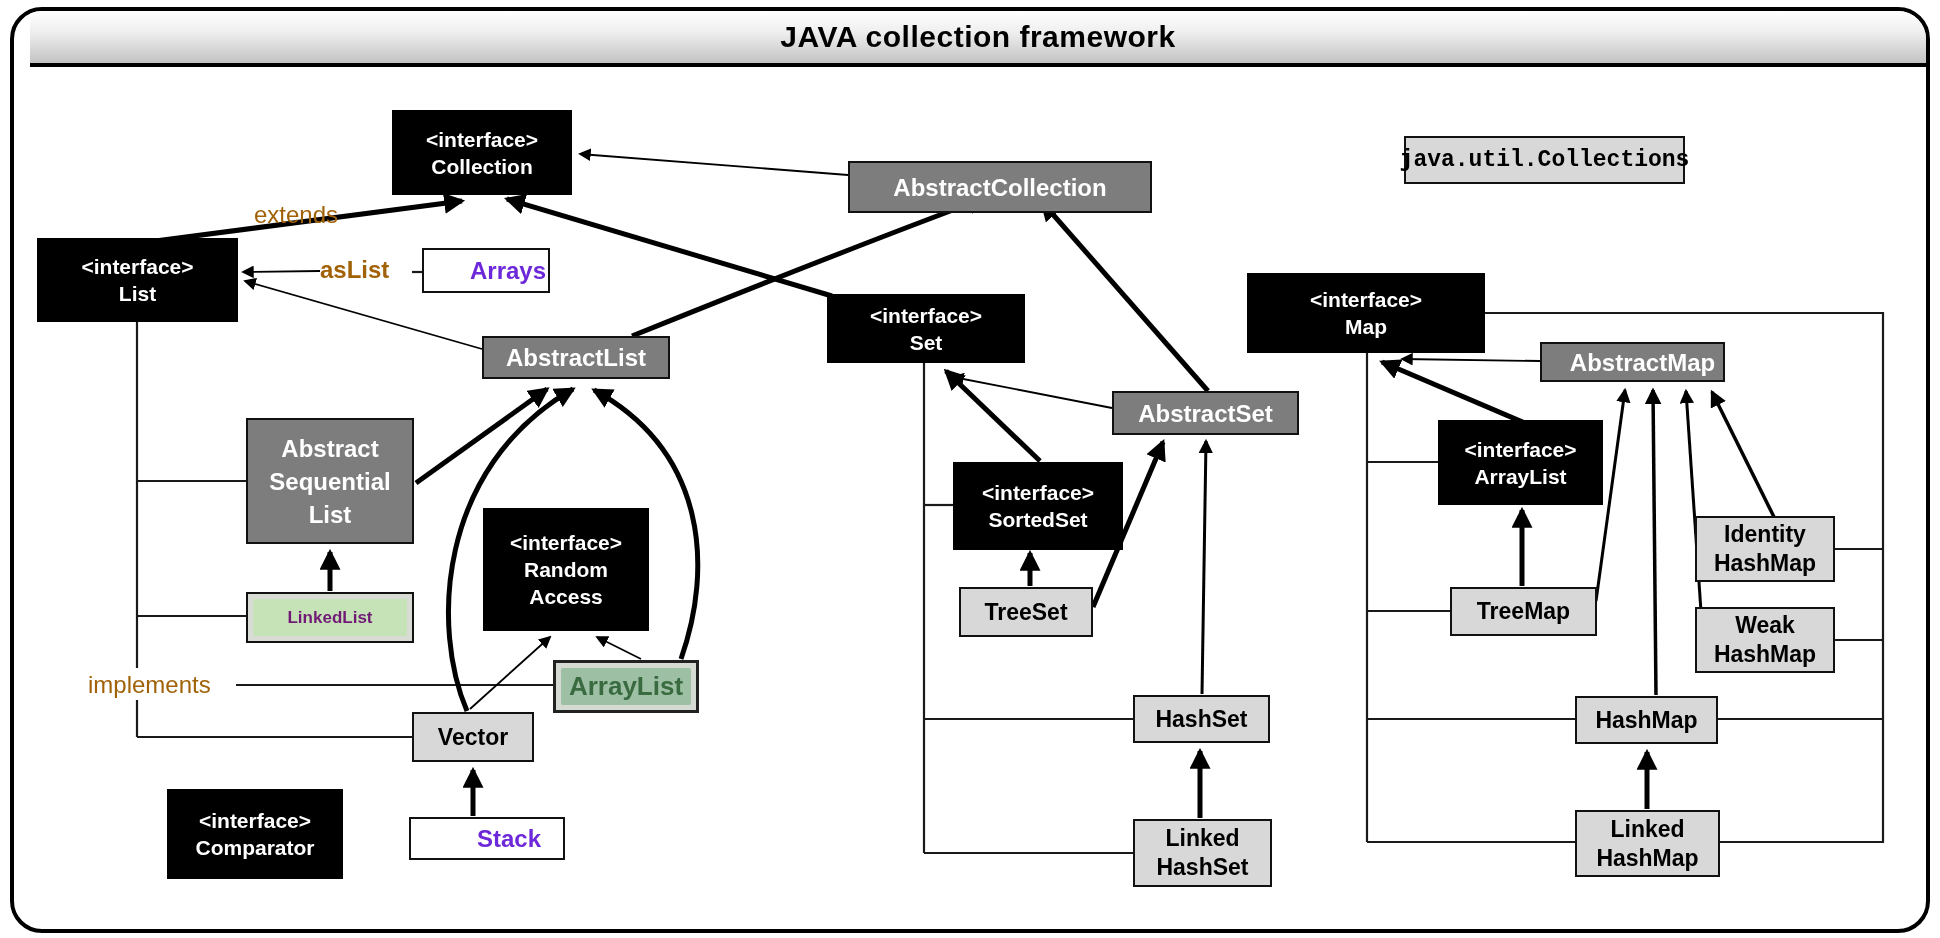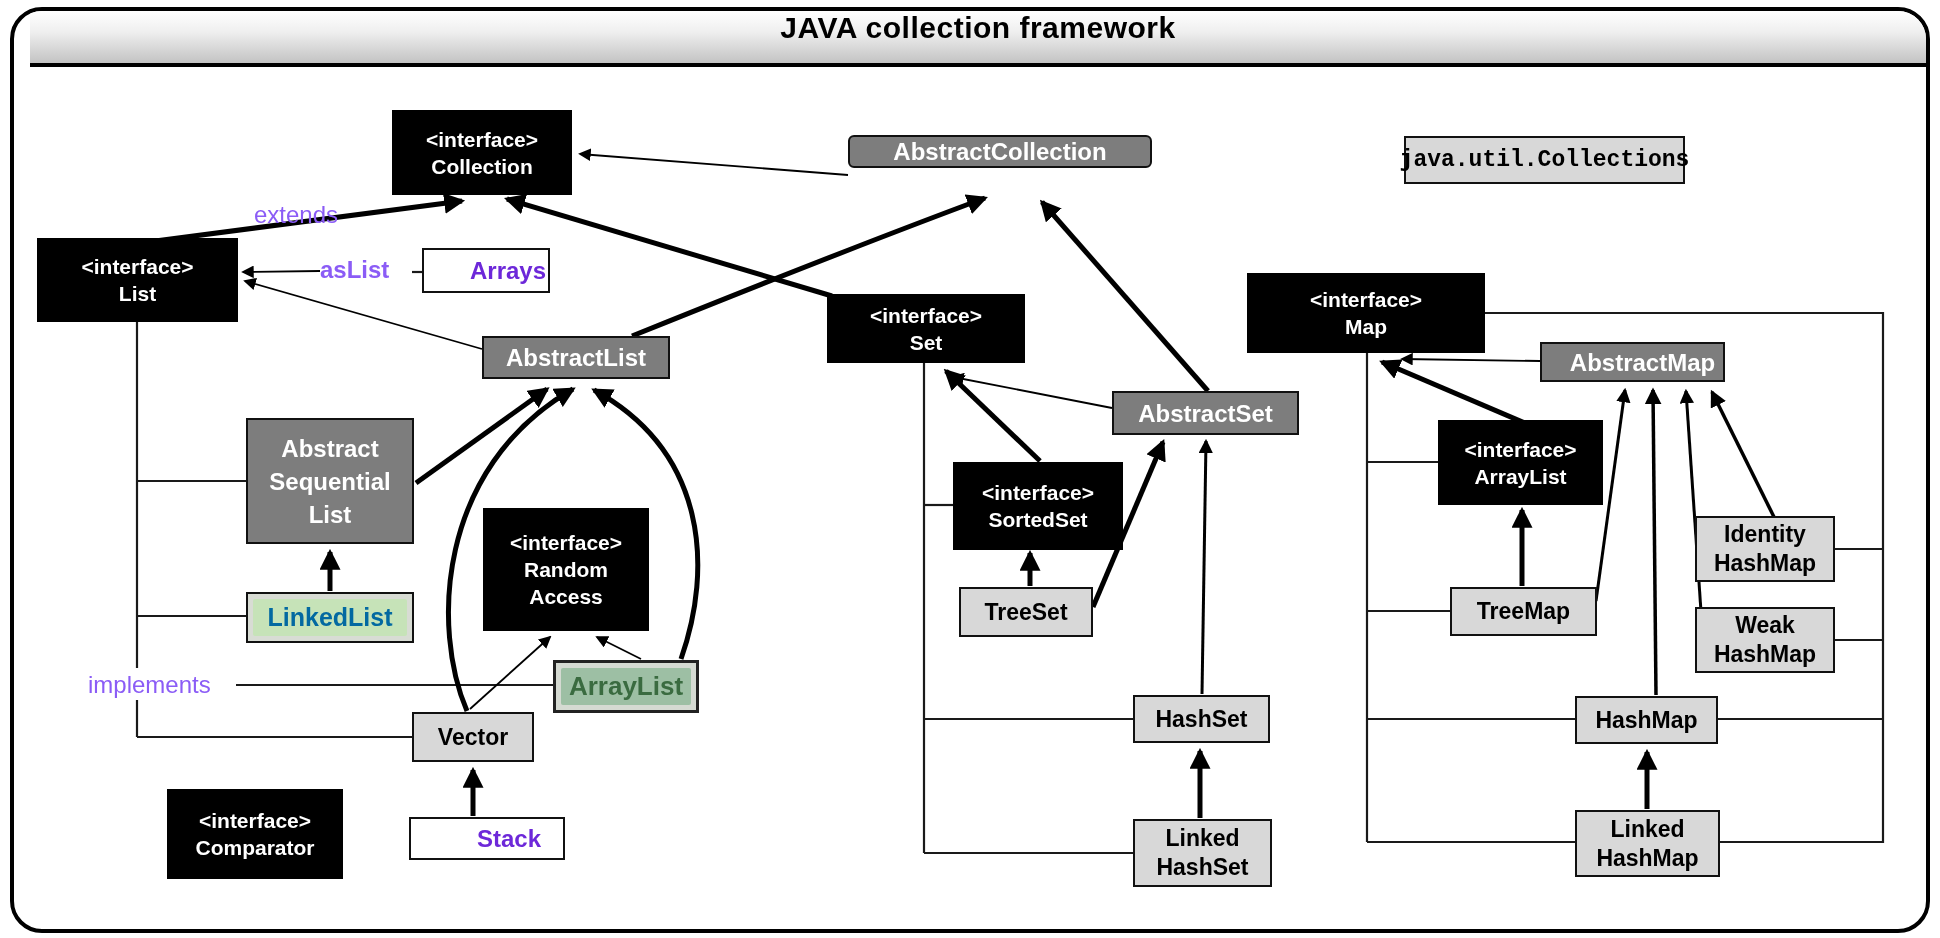--- a/index.html
+++ b/index.html
@@ -2,37 +2,37 @@
 <html><head>
 <meta charset="utf-8">
 <style>
   html,body{margin:0;padding:0;background:#ffffff;}
   body{font-family:"Liberation Sans","DejaVu Sans",sans-serif;}
   #stage{position:relative;width:1940px;height:938px;background:#ffffff;overflow:hidden;}
   #frame{position:absolute;left:10px;top:7px;width:1912px;height:918px;
          border:4px solid #000;border-radius:32px;overflow:hidden;background:#ffffff;}
   #titlebar{position:absolute;left:16px;top:0;right:0;height:52px;
             background:linear-gradient(180deg,#ffffff 0%,#efefef 40%,#c3c3c3 100%);
-            border-bottom:4px solid #000;display:flex;justify-content:center;}
+            border-bottom:4px solid #000;display:flex;align-items:center;justify-content:center;}
   #titlebar .t{font-size:30px;font-weight:bold;color:#000;letter-spacing:0.5px;}
   #edges{position:absolute;left:0;top:0;width:1940px;height:938px;pointer-events:none;}
   #nodes{position:absolute;left:0;top:0;width:1940px;height:938px;}
   .node{position:absolute;display:flex;flex-direction:column;align-items:center;justify-content:center;
         text-align:center;box-sizing:border-box;font-weight:bold;}
   .node .ln{position:relative;z-index:1;white-space:nowrap;}
   .k-iface{background:#000;color:#fff;font-size:21px;line-height:27px;}
   .k-abs{background:#7d7d7d;border:2px solid #111;color:#fff;font-size:24px;line-height:33px;}
   .k-light{background:#d8d8d8;border:2px solid #111;color:#000;font-size:23px;line-height:29px;}
   .k-white{background:#fff;border:2px solid #111;color:#6d28d9;font-size:24px;line-height:28px;padding-left:44px;}
-  .k-greenLL{background:#d8dcd4;border:2px solid #111;color:#0369a1;font-size:25px;}
+  .k-greenLL{background:#d8dcd4;border:2px solid #111;color:#701a75;font-size:17px;}
   .k-greenAL{background:#d5dad2;border:3px solid #222;color:#3a6b40;font-size:26px;}
   .hl{position:absolute;inset:5px;z-index:0;border-radius:2px;}
   .k-greenLL .hl{background:#c6e3b8;}
   .k-greenAL .hl{background:#9dbfa4;}
-  .dlabel{position:absolute;color:#8b5cf6;font-size:24px;white-space:nowrap;z-index:2;}
+  .dlabel{position:absolute;color:#a16207;font-size:24px;white-space:nowrap;z-index:2;}
   .dlabel.bold{font-weight:bold;}
 </style>
 </head>
 <body>
 
 <div id="stage">
   <div id="frame">
     <div id="titlebar">
       <div class="t">JAVA collection framework</div>
     </div>
@@ -100,21 +100,21 @@
         <path d="M1703,641 L1686,391" fill="none" stroke="#000" stroke-width="3" marker-end="url(#ah-med)"></path>
         <path d="M1774,517 L1712,392" fill="none" stroke="#000" stroke-width="3.5" marker-end="url(#ah-med)"></path>
         <path d="M1647,809 L1647,752" fill="none" stroke="#000" stroke-width="5" marker-end="url(#ah-big)"></path>
       </g>
   </svg>
   <div id="nodes">
       <div class="node k-iface" style="left: 392px; top: 110px; width: 180px; height: 85px;">
         <div class="ln">&lt;interface&gt;</div>
         <div class="ln">Collection</div>
       </div>
-      <div class="node k-abs" style="left: 848px; top: 135px; width: 304px; height: 33px; border-radius: 6px;">
+      <div class="node k-abs" style="left: 848px; top: 161px; width: 304px; height: 52px;">
         <div class="ln">AbstractCollection</div>
       </div>
       <div class="node k-light" style="left: 1404px; top: 136px; width: 281px; height: 48px; font-family: Liberation Mono, monospace;">
         <div class="ln">java.util.Collections</div>
       </div>
       <div class="node k-iface" style="left: 37px; top: 238px; width: 201px; height: 84px;">
         <div class="ln">&lt;interface&gt;</div>
         <div class="ln">List</div>
       </div>
       <div class="node k-white" style="left: 422px; top: 248px; width: 128px; height: 45px;">

